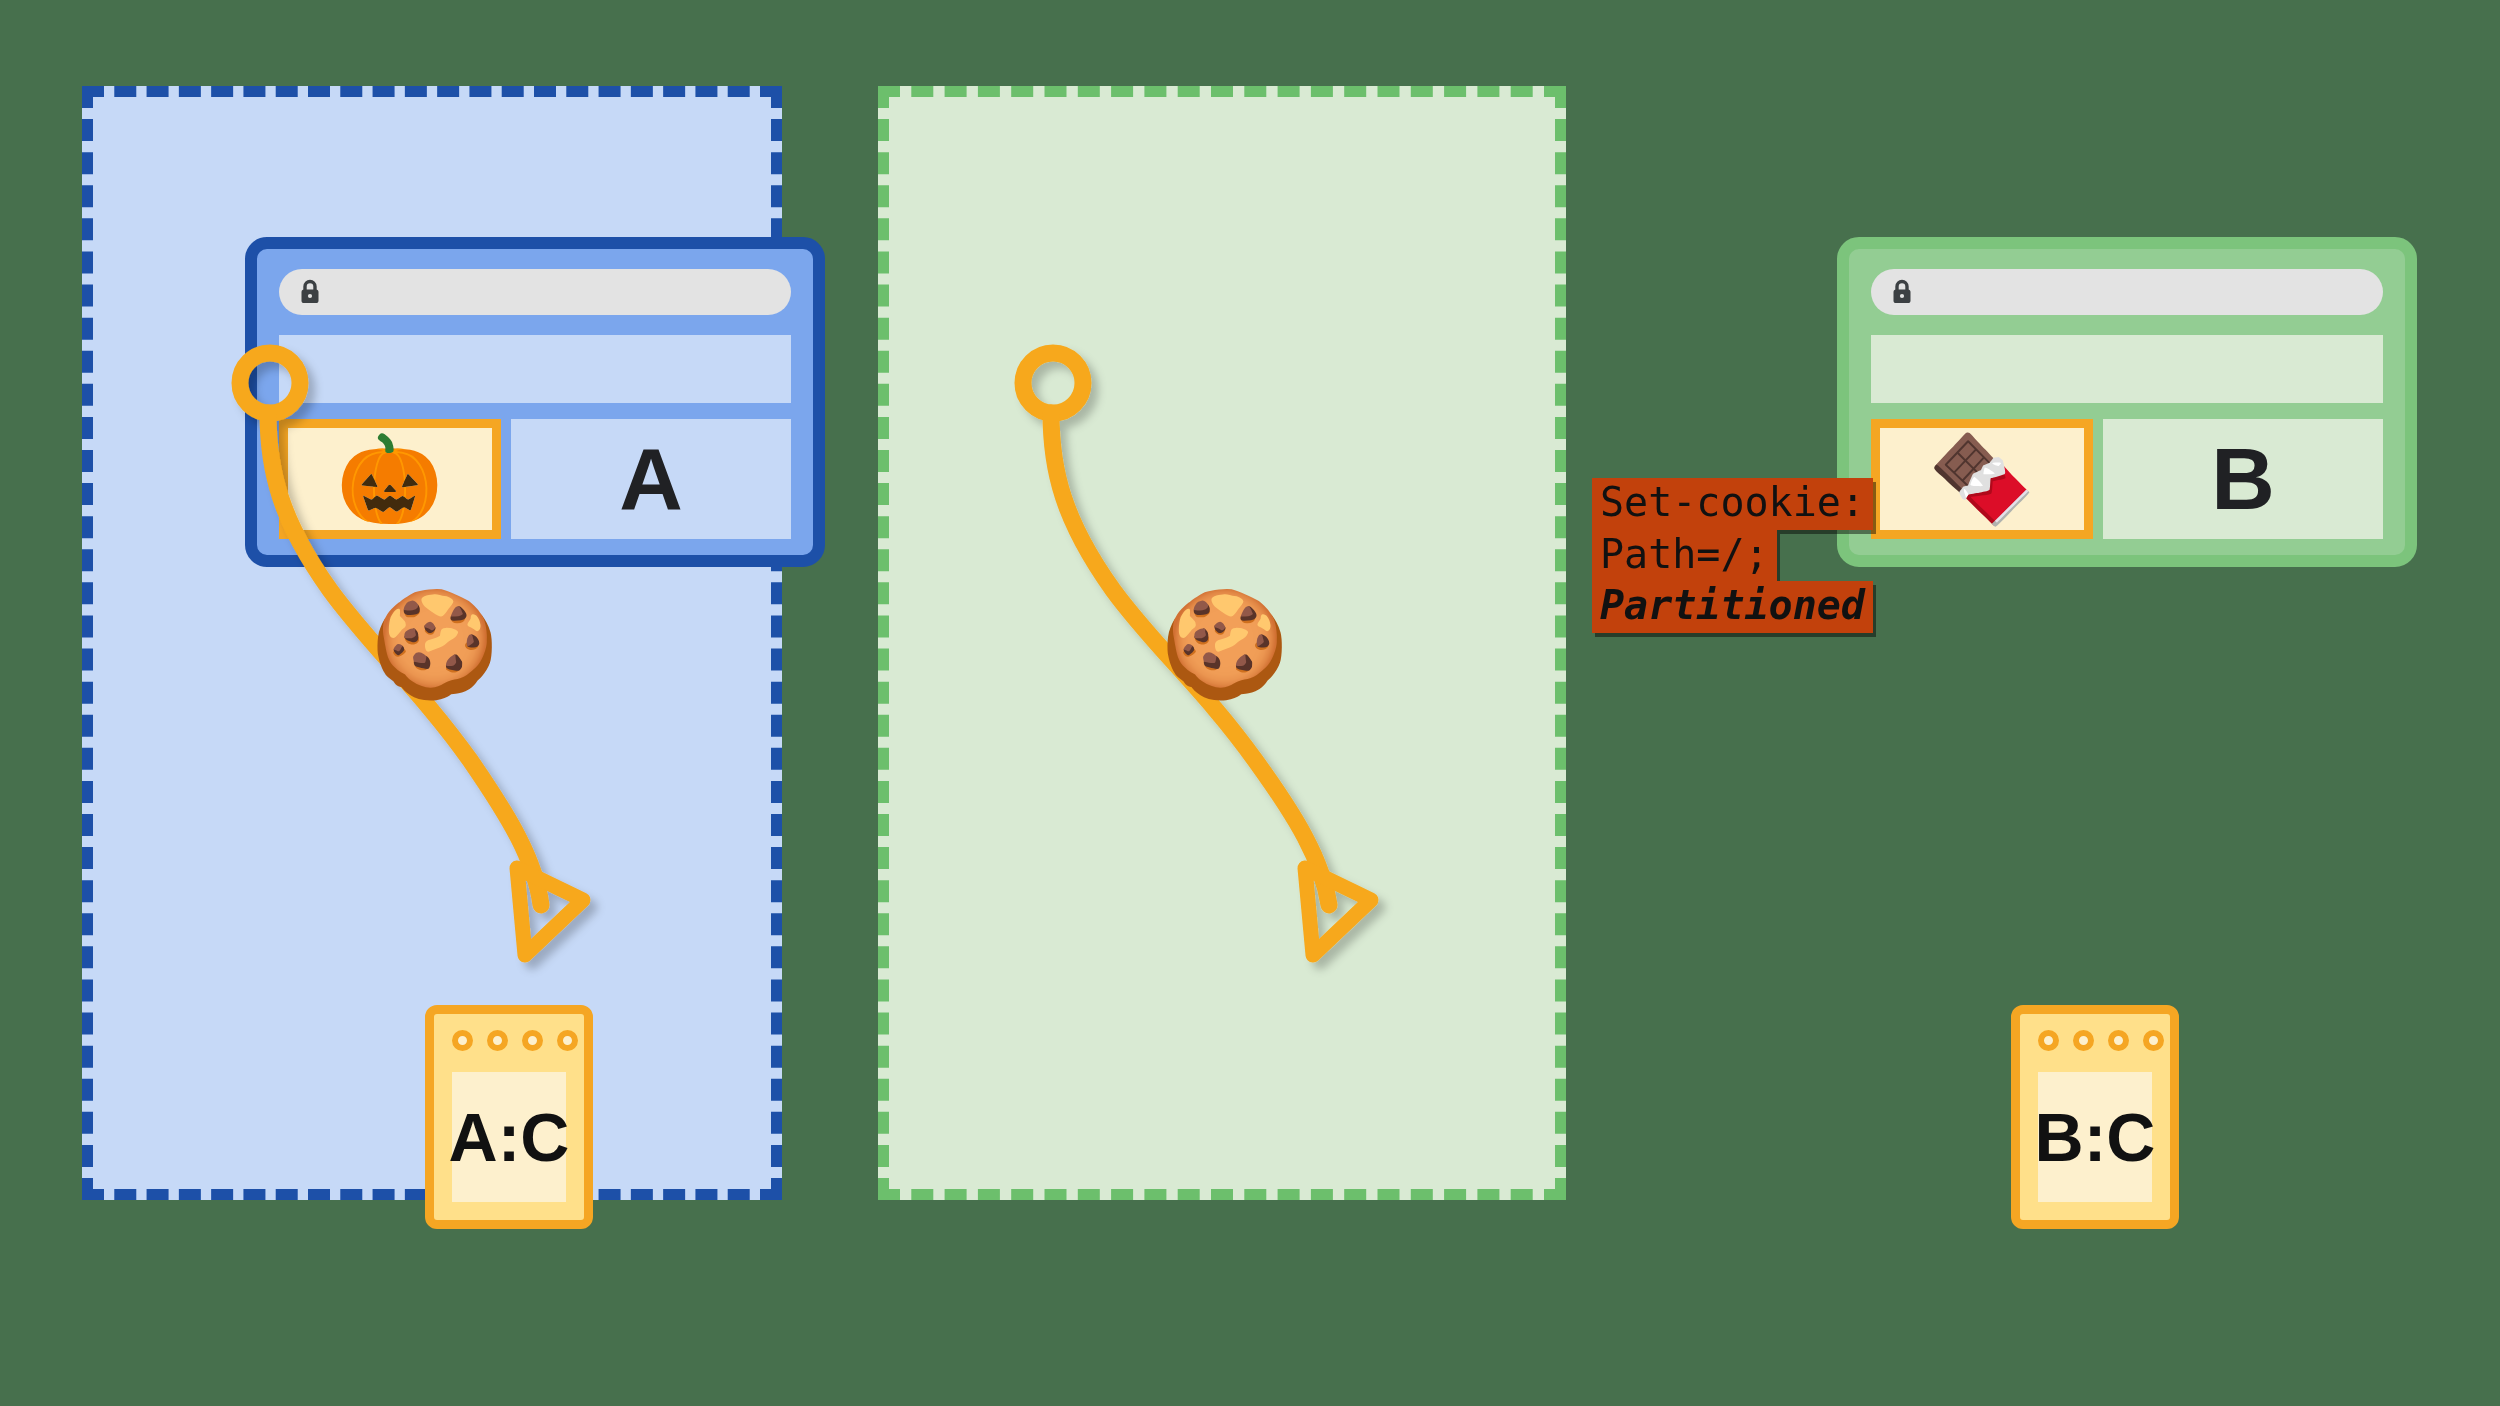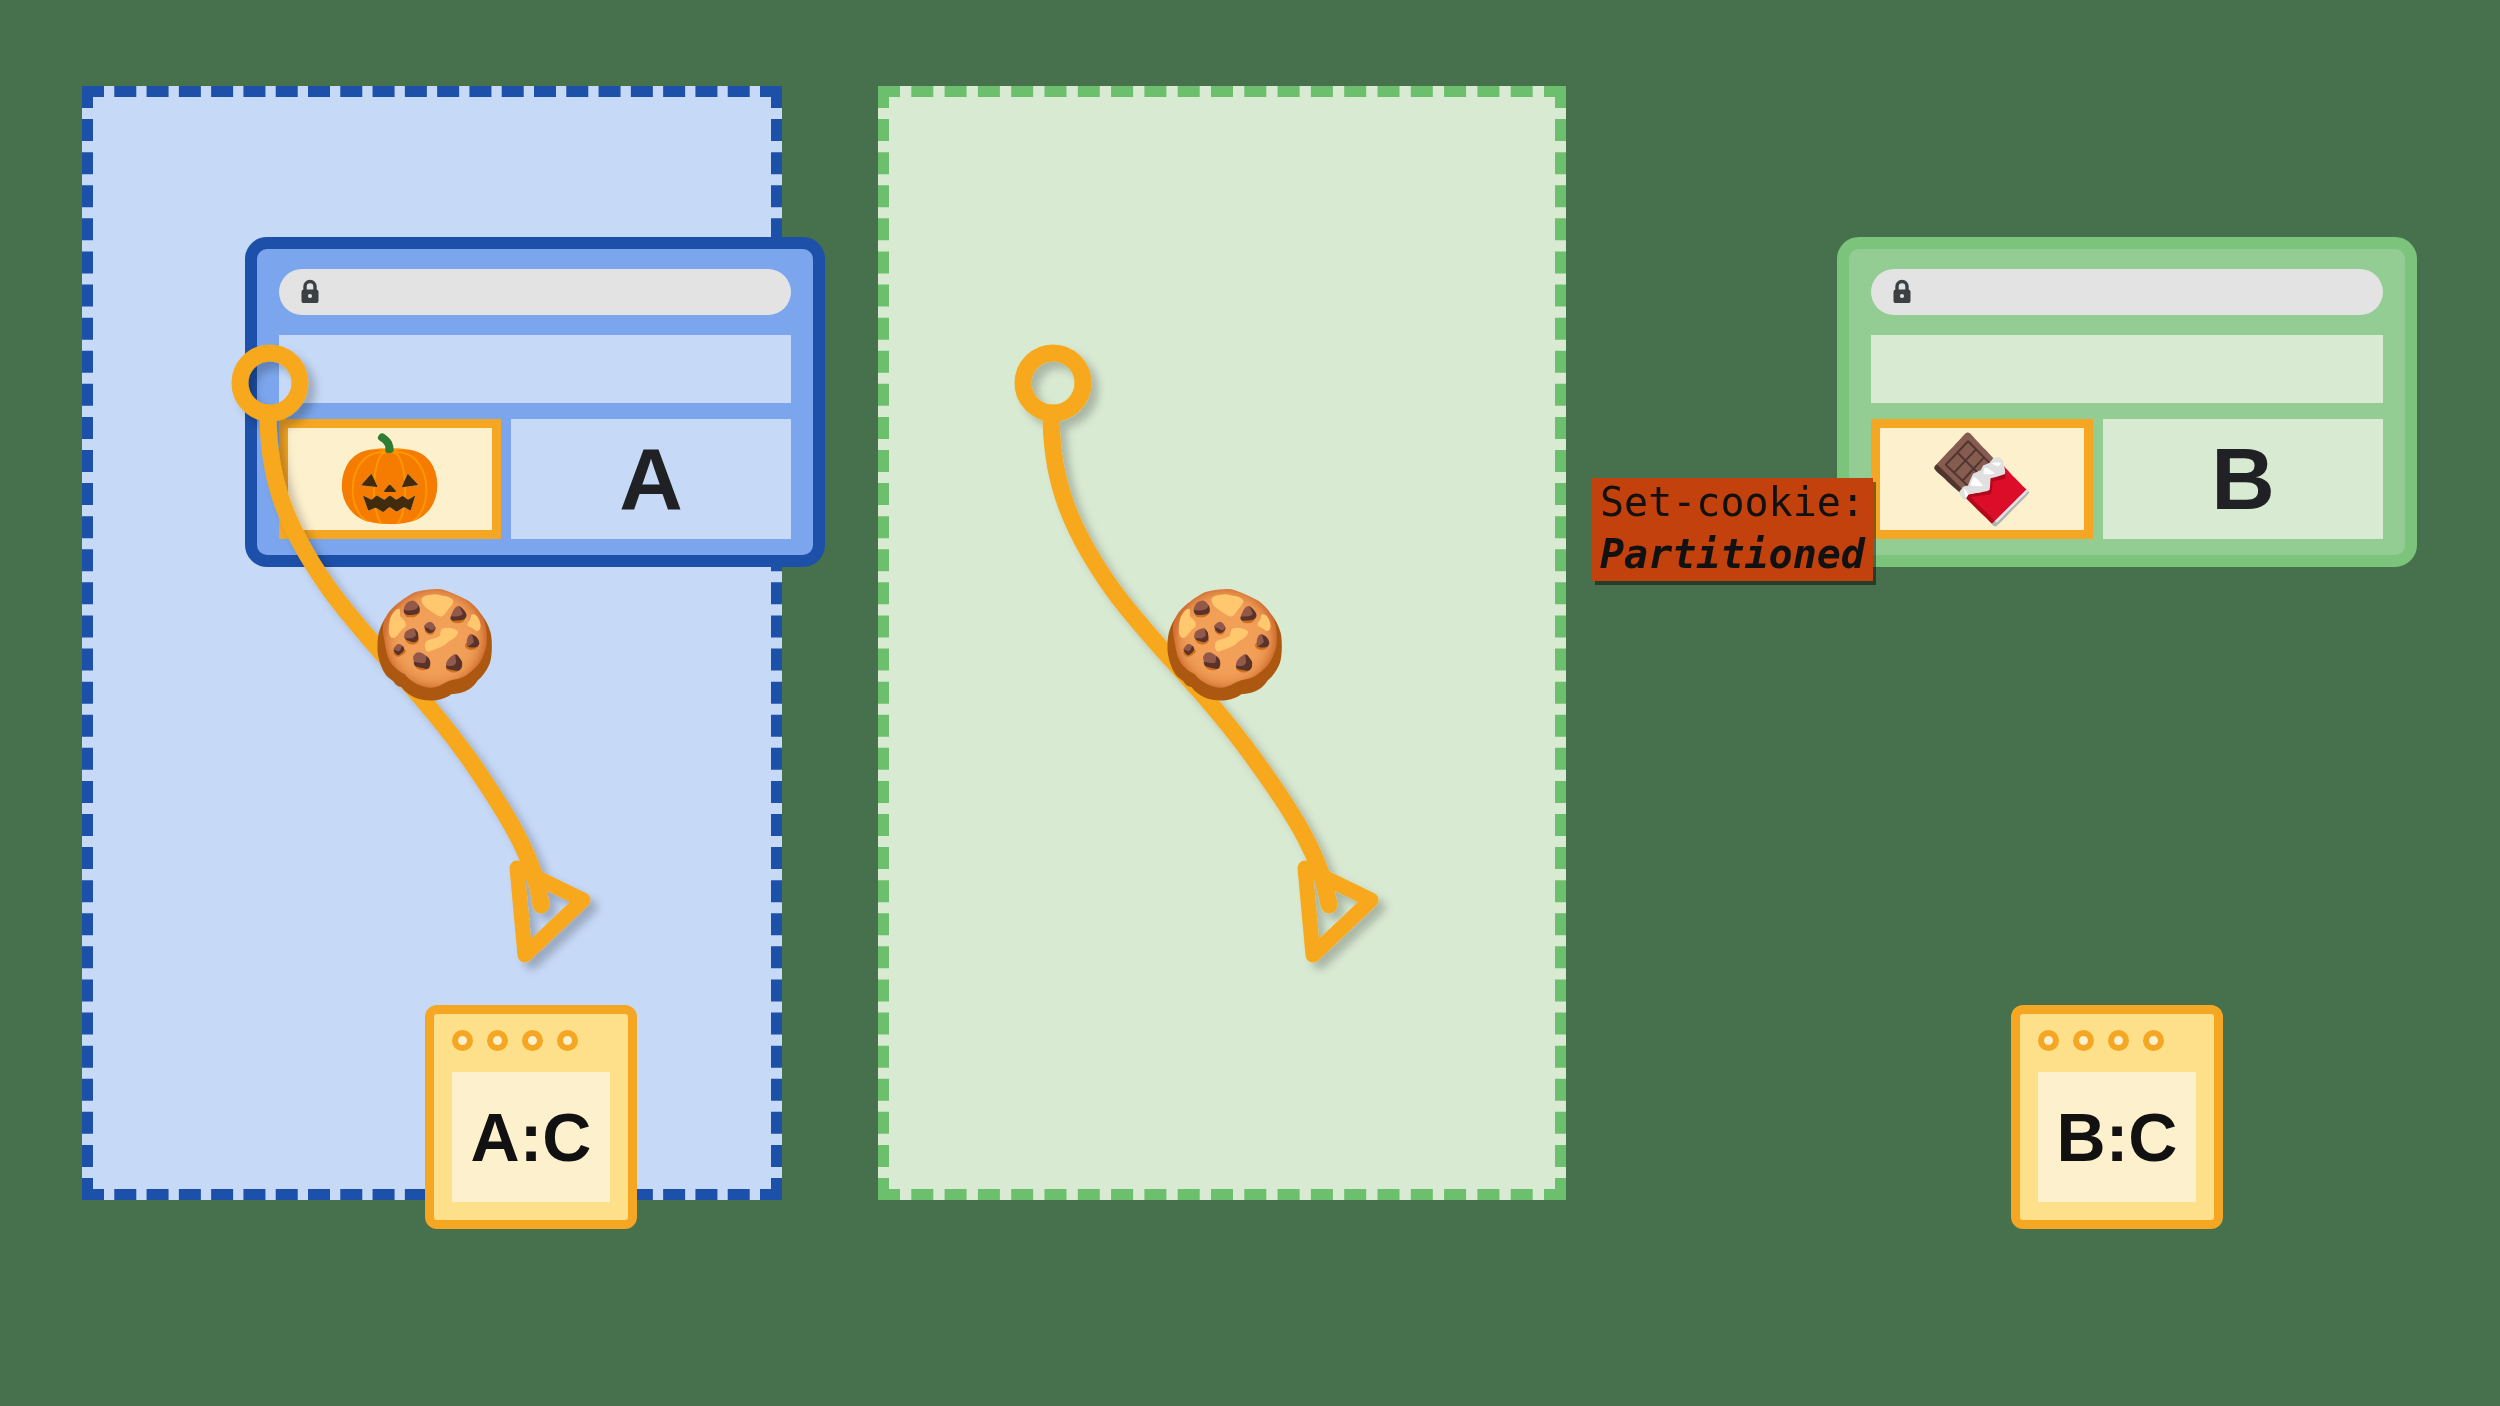--- a/index.html
+++ b/index.html
@@ -92,21 +92,21 @@
 
   
   .cookie-on-path{
     position:absolute;font-size:104px;line-height:1;user-select:none;
   }
   .cookie-blue{left:370px;top:592px;}
   .cookie-green{left:1160px;top:592px;}
 
   
   .storage{
-    position:absolute;width:212px;height:224px;
+    position:absolute;width:168px;height:224px;
     box-sizing:border-box;
     background:#ffe08a;
     border:9px solid #f5a623;
     border-radius:12px;
   }
   .storage.blue{left:332px;top:908px;}
   .storage.green{left:1122px;top:908px;}
   .storage-dots{
     position:absolute;left:18px;top:16px;display:flex;gap:14px;
   }
@@ -241,16 +241,17 @@
                C 1297 818, 1322 860, 1329 905" fill="none" stroke="#f7a81b" stroke-width="17" stroke-linecap="round"></path>
       <path d="M1305 868 L 1371 900 L 1313 955 Z" fill="none" stroke="#f7a81b" stroke-width="15" stroke-linejoin="round"></path>
     </g>
   </svg>
 
   <span class="cookie-on-path cookie-blue">🍪</span>
   <span class="cookie-on-path cookie-green">🍪</span>
 
   <div class="codeblock">
     <span class="codeline">Set-cookie:</span>
+    <span class="codeline">Path=/;</span>
     <span class="codeline bold">Partitioned</span>
   </div>
 
 </div>
 
 </body></html>

